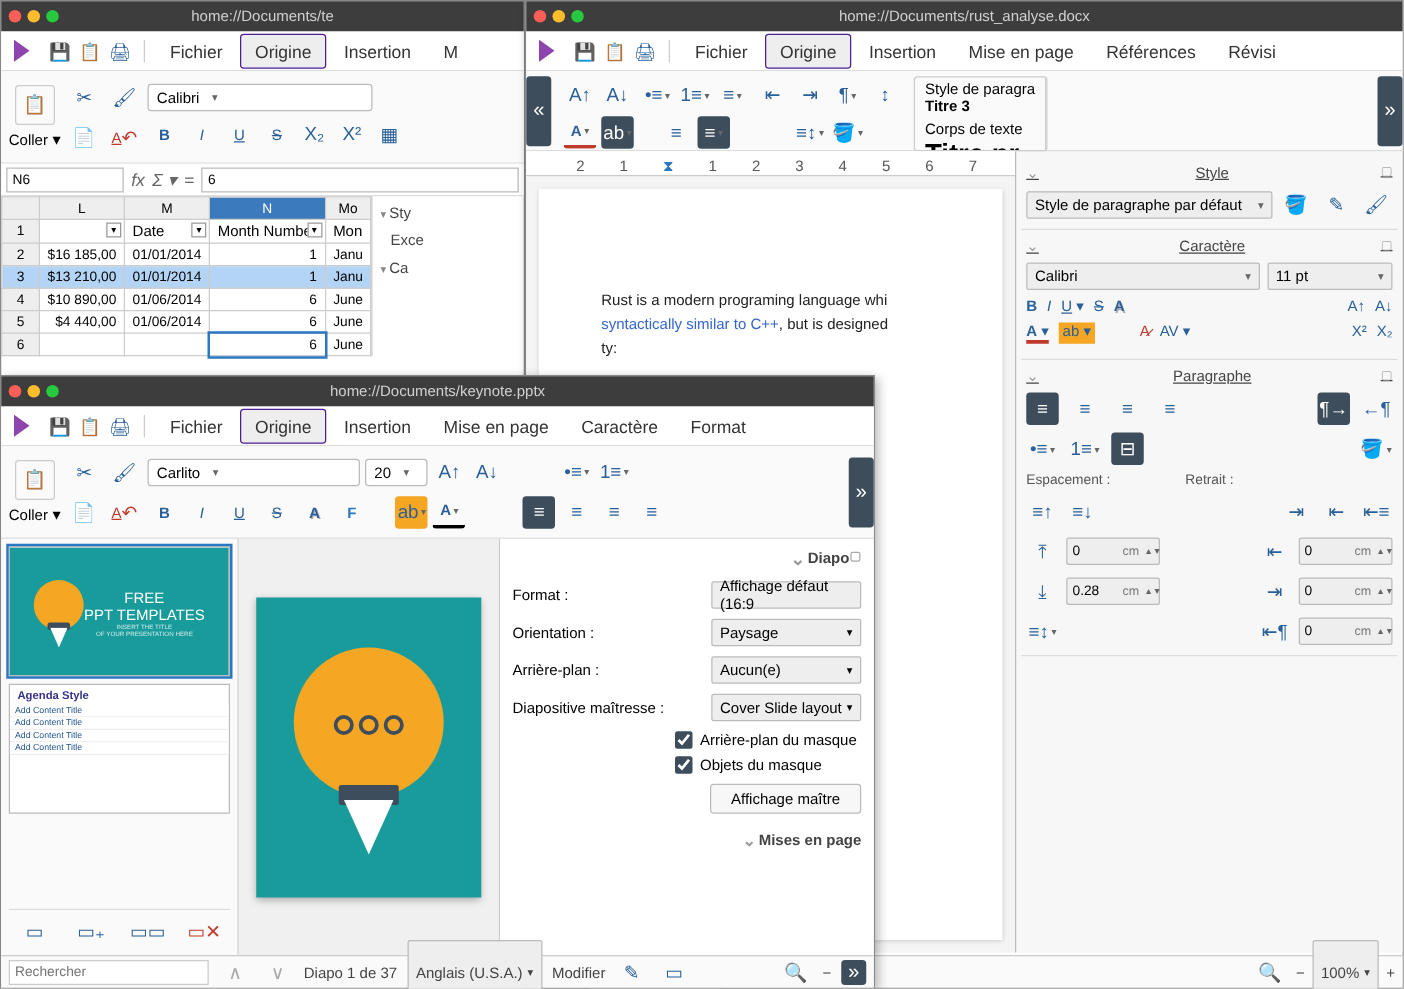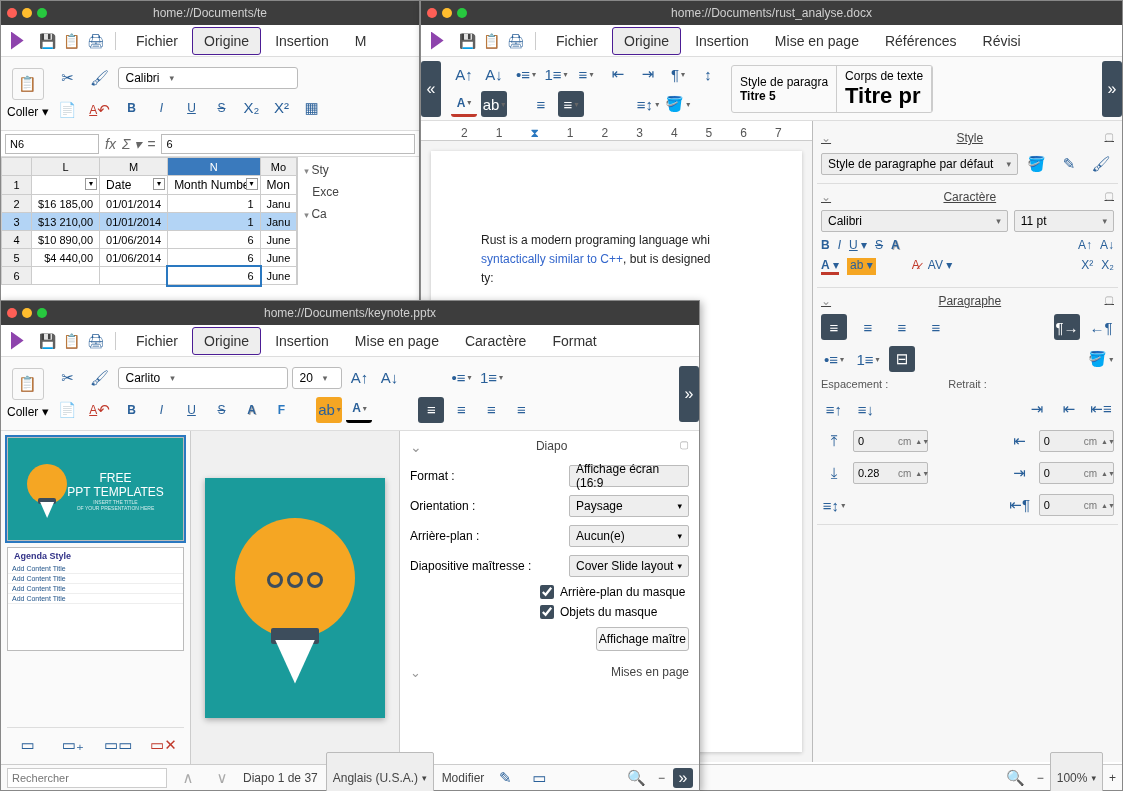--- a/index.html
+++ b/index.html
@@ -62,21 +62,21 @@
 .spin { display: flex; align-items: center; border: 1px solid #bbb; background: #eee; height: 22px; border-radius: 2px; font-size: 11px; }
 .spin input { width: 40px; border: none; background: transparent; padding: 0 4px; font-size: 11px; }
 .spin .u { font-size: 10px; color: #777; padding: 0 4px; }
 .spin .sp { width: 12px; display: flex; flex-direction: column; font-size: 7px; line-height: 7px; color: #666; }
 .lbl { font-size: 11px; color: #555; }
 
 .slide-collapse { position: absolute; top: 50%; transform: translateY(-50%); width: 20px; height: 56px; background: #3d4d5c; color: #fff; display: flex; align-items: center; justify-content: center; font-size: 16px; border-radius: 3px; }
 .lefth { left: 0; }
 .righth { right: 0; }
 
-.stylebar { display: flex; border: 1px solid #ccc; border-radius: 3px; height: 48px; overflow: hidden; margin-left: 4px; }
+.stylebar { display: flex; border: 1px solid #ccc; border-radius: 3px; height: 60px; overflow: hidden; margin-left: 4px; flex-direction: column; }
 .stylebar .cell { border-right: 1px solid #ccc; padding: 2px 8px; display: flex; flex-direction: column; justify-content: center; font-size: 11px; }
 .stylebar .big { font-size: 22px; font-weight: bold; }
 
 .pres-body { display: flex; height: calc(100% - 24px - 32px - 74px - 26px); }
 .slide-panel { width: 190px; background: #fafafa; border-right: 1px solid #ccc; padding: 6px; display: flex; flex-direction: column; gap: 6px; }
 .thumb { border: 1px solid #bbb; background: #fff; height: 104px; font-size: 8px; overflow: hidden; }
 .thumb.sel { outline: 2px solid #2a78c0; }
 .thumb .teal { background: #1a9b9b; height: 100%; display: flex; flex-direction: row; align-items: center; justify-content: center; color: #fff; position: relative; }
 .bulb { width: 40px; height: 50px; position: relative; }
 .bulb .top { width: 40px; height: 40px; background: #f5a623; border-radius: 50%; }
@@ -85,27 +85,27 @@
 .slide-view { flex: 1; background: #f0f0f0; display: flex; align-items: center; justify-content: center; }
 .slide-big { width: 180px; height: 240px; background: #1a9b9b; display: flex; align-items: center; justify-content: center; box-shadow: 0 2px 6px rgba(0,0,0,.3); }
 .bulb.big { width: 120px; height: 160px; }
 .bulb.big .top { width: 120px; height: 120px; }
 .bulb.big .tip { width: 40px; height: 44px; left: 40px; bottom: -6px; }
 .bulb.big .band { width: 48px; height: 16px; left: 36px; bottom: 34px; }
 .bulb.big .rings { position: absolute; top: 54px; left: 32px; display: flex; gap: 4px; }
 .bulb.big .rings span { width: 16px; height: 16px; border: 3px solid #3d4d5c; border-radius: 50%; display: inline-block; }
 
 .diapo-panel { width: 300px; border-left: 1px solid #ccc; padding: 8px 10px; background: #fff; font-size: 12px; }
-.diapo-panel .hd { font-size: 14px; margin-bottom: 10px; display: flex; justify-content: space-between; color: #444; }
+.diapo-panel .hd { font-size: 14px; margin-bottom: 10px; display: flex; justify-content: flex-end; color: #444; font-weight: bold; }
 .diapo-panel .hd::before { content: "⌄ "; color: #999; margin-right: 2px; }
 .drow { display: flex; justify-content: space-between; align-items: center; margin-bottom: 8px; font-size: 12px; }
 .drow .dsel { width: 120px; border: 1px solid #bbb; background: #eee; height: 22px; display: flex; align-items: center; justify-content: space-between; padding: 0 6px; font-size: 11px; border-radius: 2px; }
 .ck { display: flex; align-items: center; gap: 6px; font-size: 12px; margin: 6px 0 6px 130px;}
 .ck input { width: 14px; height: 14px; accent-color: #3d4d5c; }
-.btn { border: 1px solid #bbb; background: #f7f7f7; padding: 4px 2px; border-radius: 3px; font-size: 12px; }
+.btn { border: 1px solid #bbb; background: #f7f7f7; padding: 4px 16px; border-radius: 3px; font-size: 12px; }
 
 .statusbar { position: absolute; bottom: 0; left: 0; right: 0; height: 26px; background: #fafafa; border-top: 1px solid #ccc; display: flex; align-items: center; padding: 0 6px; gap: 8px; font-size: 12px; color: #444; }
 .statusbar input { border: 1px solid #ccc; height: 20px; padding: 0 4px; font-size: 11px; flex: 0 0 160px; }
 .statusbar .langsel { border: 1px solid #bbb; background: #eee; padding: 18px 6px; border-radius: 2px; display: flex; align-items: center; gap: 4px; }
 .statusbar .zoom { display: flex; align-items: center; gap: 6px; }
 
 .agrow { font-size: 7px; color: #22558a; text-align: left; padding: 1px 4px; background: #fff; border-bottom: 1px solid #eee; }
 .agenda .h { padding: 3px 6px; font-weight: bold; font-size: 9px; color: #338; }
 </style>
 </head>
@@ -294,21 +294,21 @@
        <span class="tb-btn">↕</span>
      </div>
      <div class="tb-group">
        <span class="tb-btn caret">≡↕</span>
        <span class="tb-btn caret">🪣</span>
      </div>
    </div>
    <div class="stylebar">
      <div class="cell">
           <span>Style de paragra</span>
-          <b>Titre 5</b>
+          <b>Titre 3</b>
         </div>
      <div class="cell">
           <span>Corps de texte</span>
           <span class="big">Titre pr</span>
         </div>
    </div>
    <div class="slide-collapse righth">»</div>
  </div>
 
  <div class="doc-body">
@@ -638,21 +638,21 @@
      </div>
    </div>
    <div class="diapo-panel">
      <div class="hd">
           <span>Diapo</span>
           <span class="corner" style="color:#aaa;font-size:10px;">▢</span>
         </div>
      <div class="drow">
           <span>Format :</span>
           <div class="dsel">
-            <span>Affichage écran (16:9</span>
+            <span>Affichage défaut (16:9</span>
           </div>
         </div>
      <div class="drow">
           <span>Orientation :</span>
           <div class="dsel">
             <span>Paysage</span>
             <span style="font-size:9px;">▾</span>
           </div>
         </div>
      <div class="drow">

